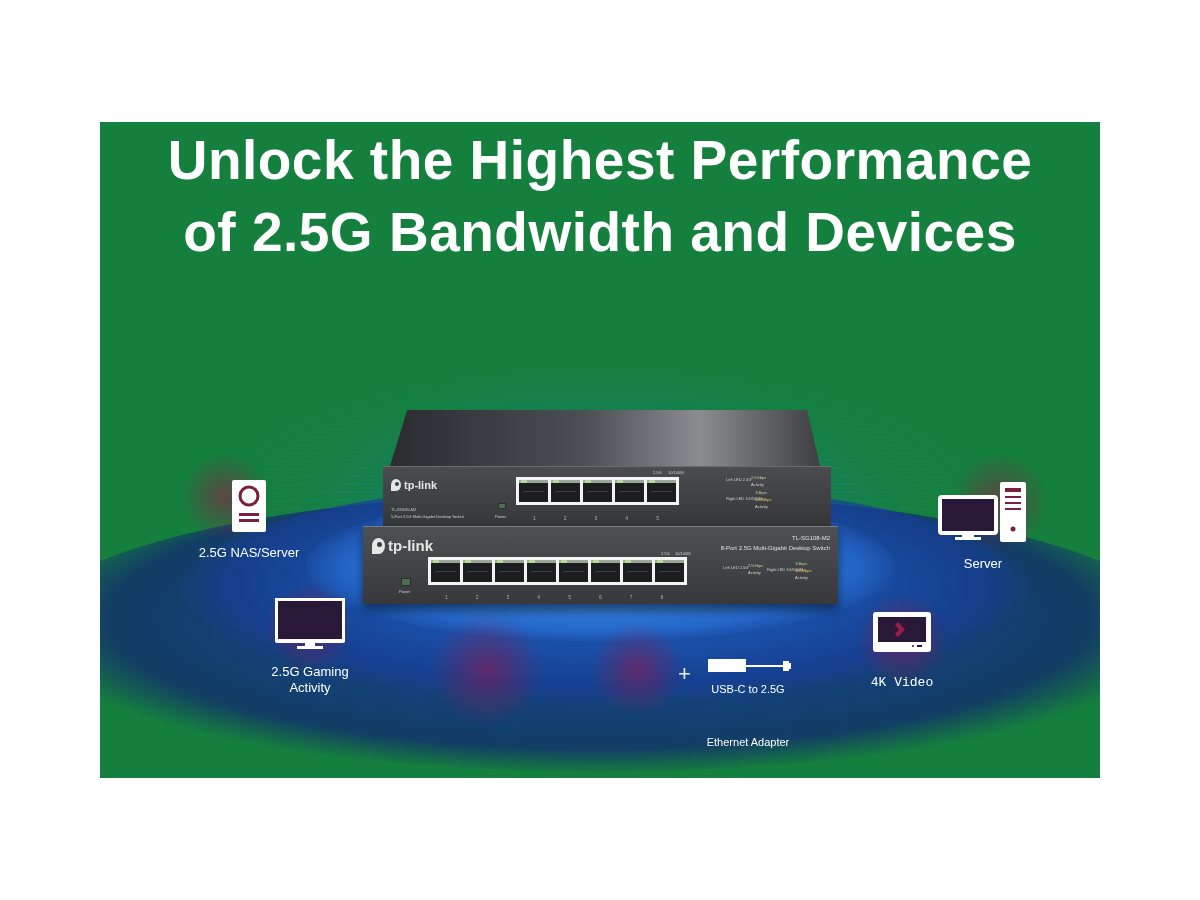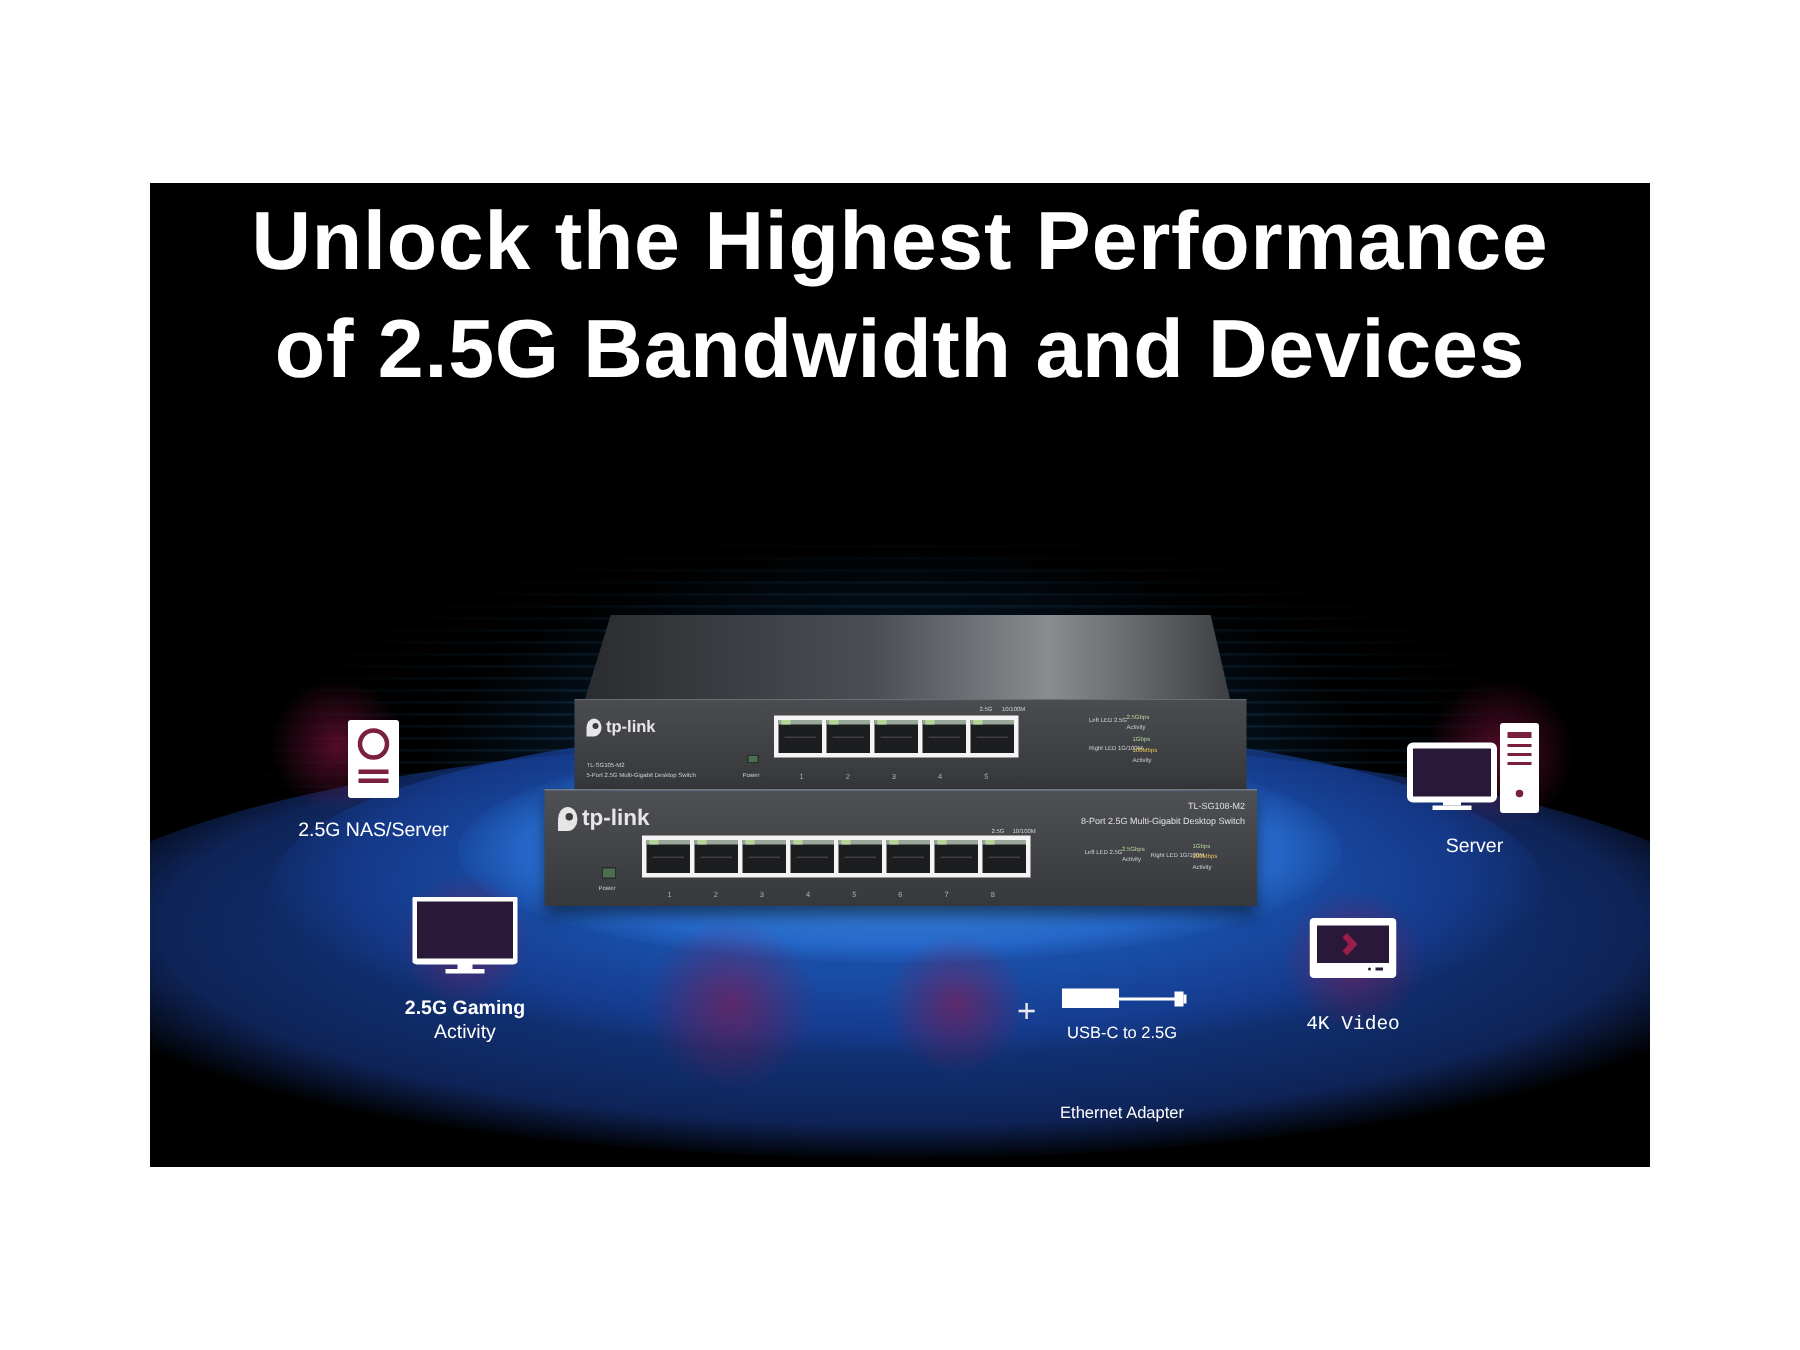--- a/index.html
+++ b/index.html
@@ -1,21 +1,21 @@
 <!DOCTYPE html>
 <html><head>
 <meta charset="utf-8">
 <style>
   * { box-sizing: border-box; margin: 0; padding: 0; }
   html, body { width: 1200px; height: 900px; background: #ffffff; overflow: hidden; }
   body { position: relative; font-family: "Liberation Sans", "DejaVu Sans", sans-serif; }
 
   .banner {
     position: absolute; left: 100px; top: 122px; width: 1000px; height: 656px;
-    background: #000000; overflow: hidden;
+    background: #15803d; overflow: hidden;
   }
   .bg-lines {
     position: absolute; left: 0; top: 140px; width: 1000px; height: 300px;
     background: repeating-linear-gradient(180deg, rgba(30,110,170,0.0) 0px, rgba(30,110,170,0.0) 5px, rgba(40,130,190,0.35) 6px, rgba(30,110,170,0.0) 8px);
     -webkit-mask-image: radial-gradient(ellipse 55% 70% at 50% 85%, #000 20%, transparent 80%);
             mask-image: radial-gradient(ellipse 55% 70% at 50% 85%, #000 20%, transparent 80%);
   }
   .glow-top {
     position: absolute; left: 150px; top: 230px; width: 700px; height: 220px;
     background: radial-gradient(ellipse at 50% 80%, rgba(30,120,200,0.45), transparent 65%);
@@ -183,21 +183,21 @@
     <div class="dev-label" style="margin-top:13px;">2.5G NAS/Server</div>
   </div>
 
   <div class="glow" style="left:165px; top:460px; width:90px; height:90px;"></div>
   <div class="device" style="left:160px; top:476px; width:100px;">
     <svg width="70" height="52" viewBox="0 0 70 52">
       <rect x="1" y="1" width="68" height="42" rx="2" fill="#2a1838" stroke="#ffffff" stroke-width="4"></rect>
       <rect x="30" y="43" width="10" height="5" fill="#ffffff"></rect>
       <rect x="22" y="48" width="26" height="3" fill="#ffffff"></rect>
     </svg>
-    <div class="dev-label" style="margin-top:14px;font-weight:bold;">2.5G Gaming</div>
+    <div class="dev-label" style="margin-top:14px;">2.5G Gaming</div>
     <div class="dev-label">Activity</div>
   </div>
 
   <div class="glow" style="left:330px; top:490px; width:115px; height:115px;"></div>
 
   <div class="glow" style="left:490px; top:500px; width:95px; height:95px;"></div>
 
   <div class="dev-label" style="position:absolute; left:578px; top:544px; font-size:22px; color:#e8e8ee;">+</div>
 
   <div class="device" style="left:598px; top:536px; width:100px;justify-content:space-between;">

